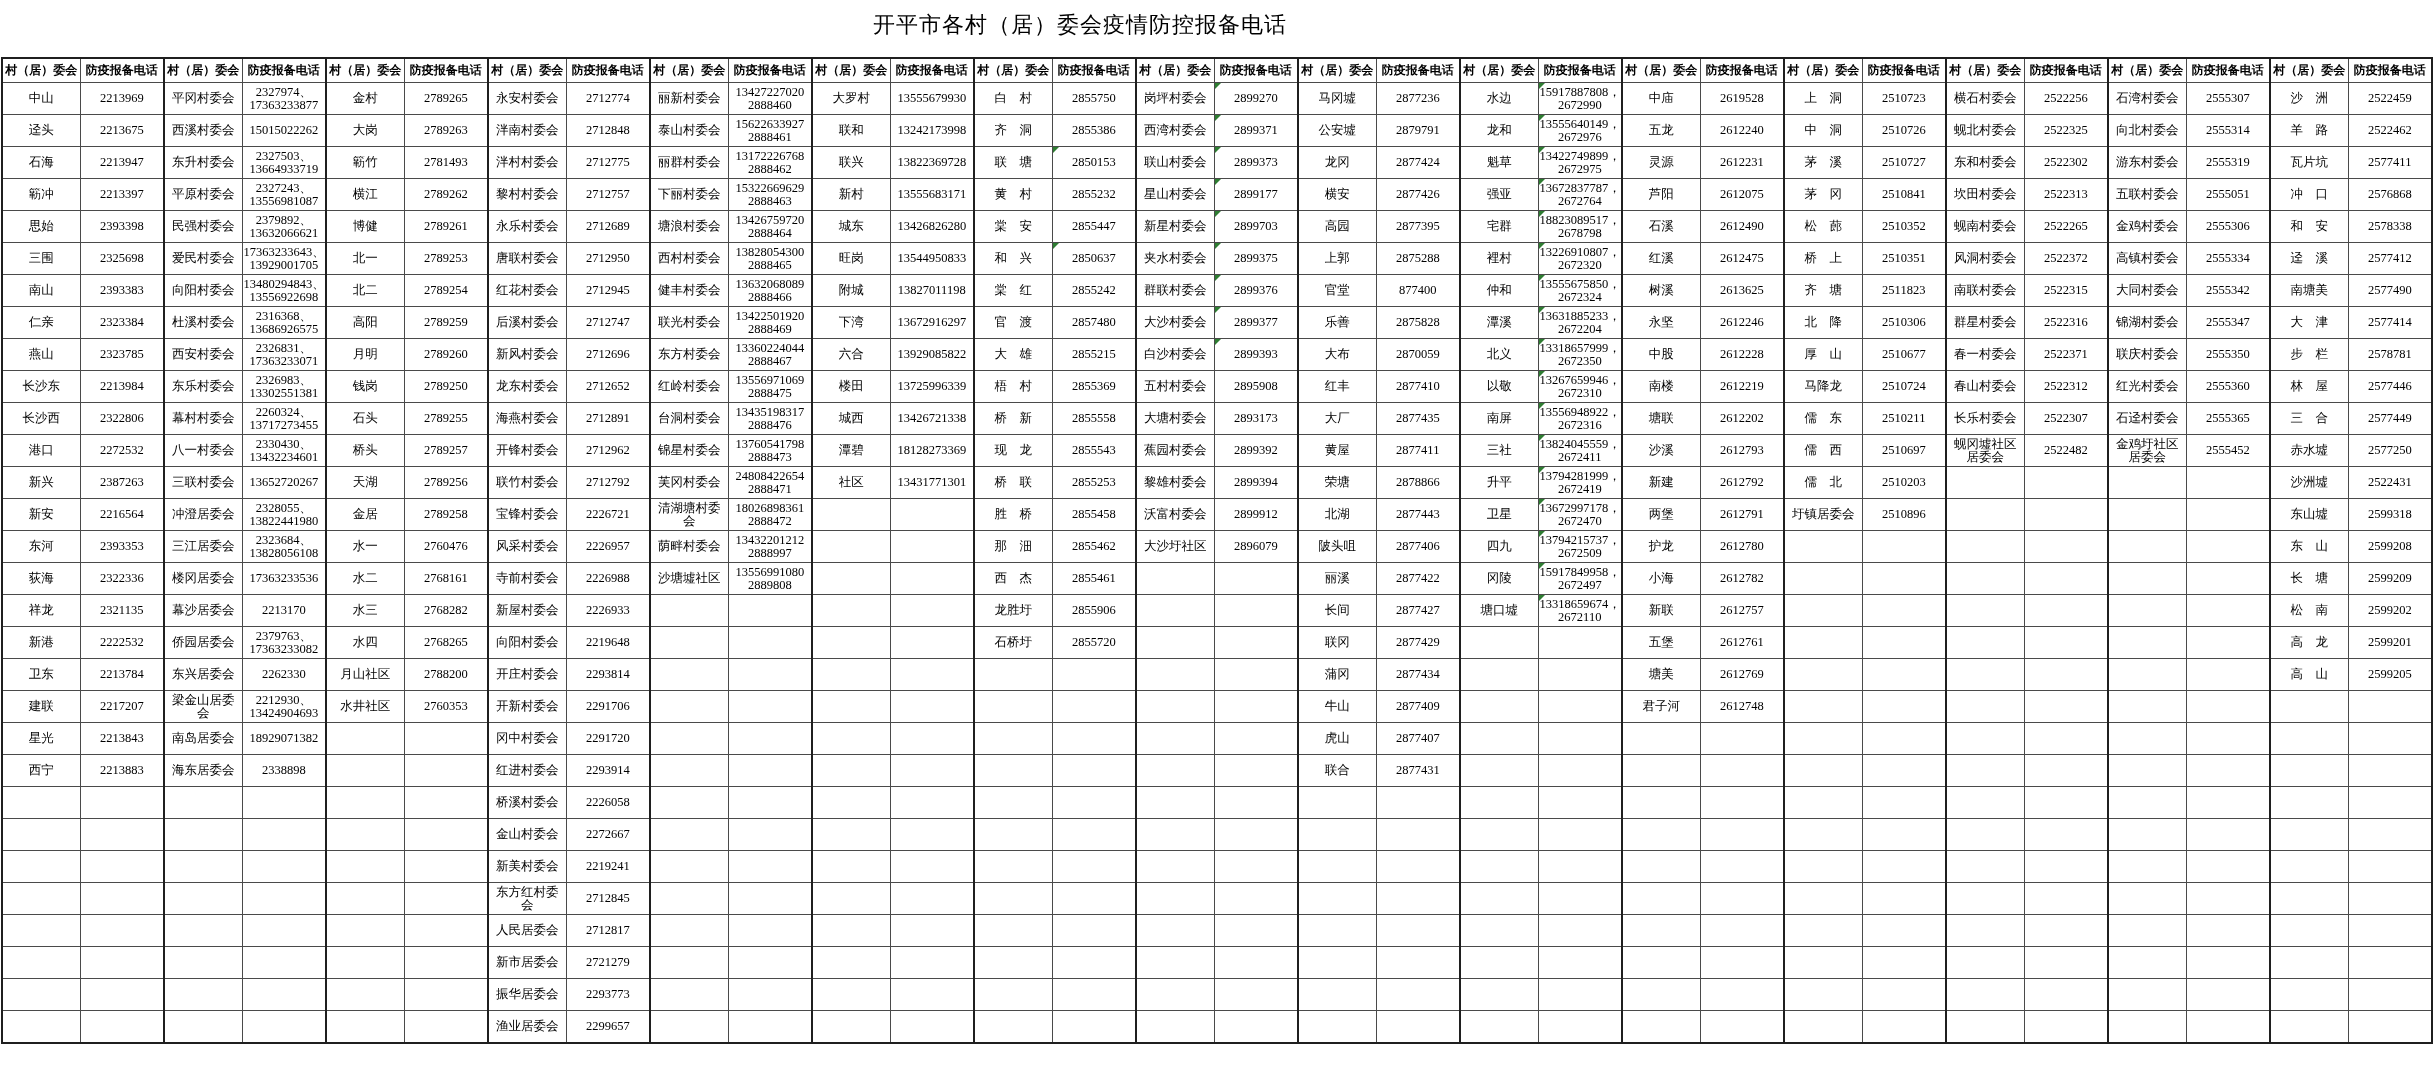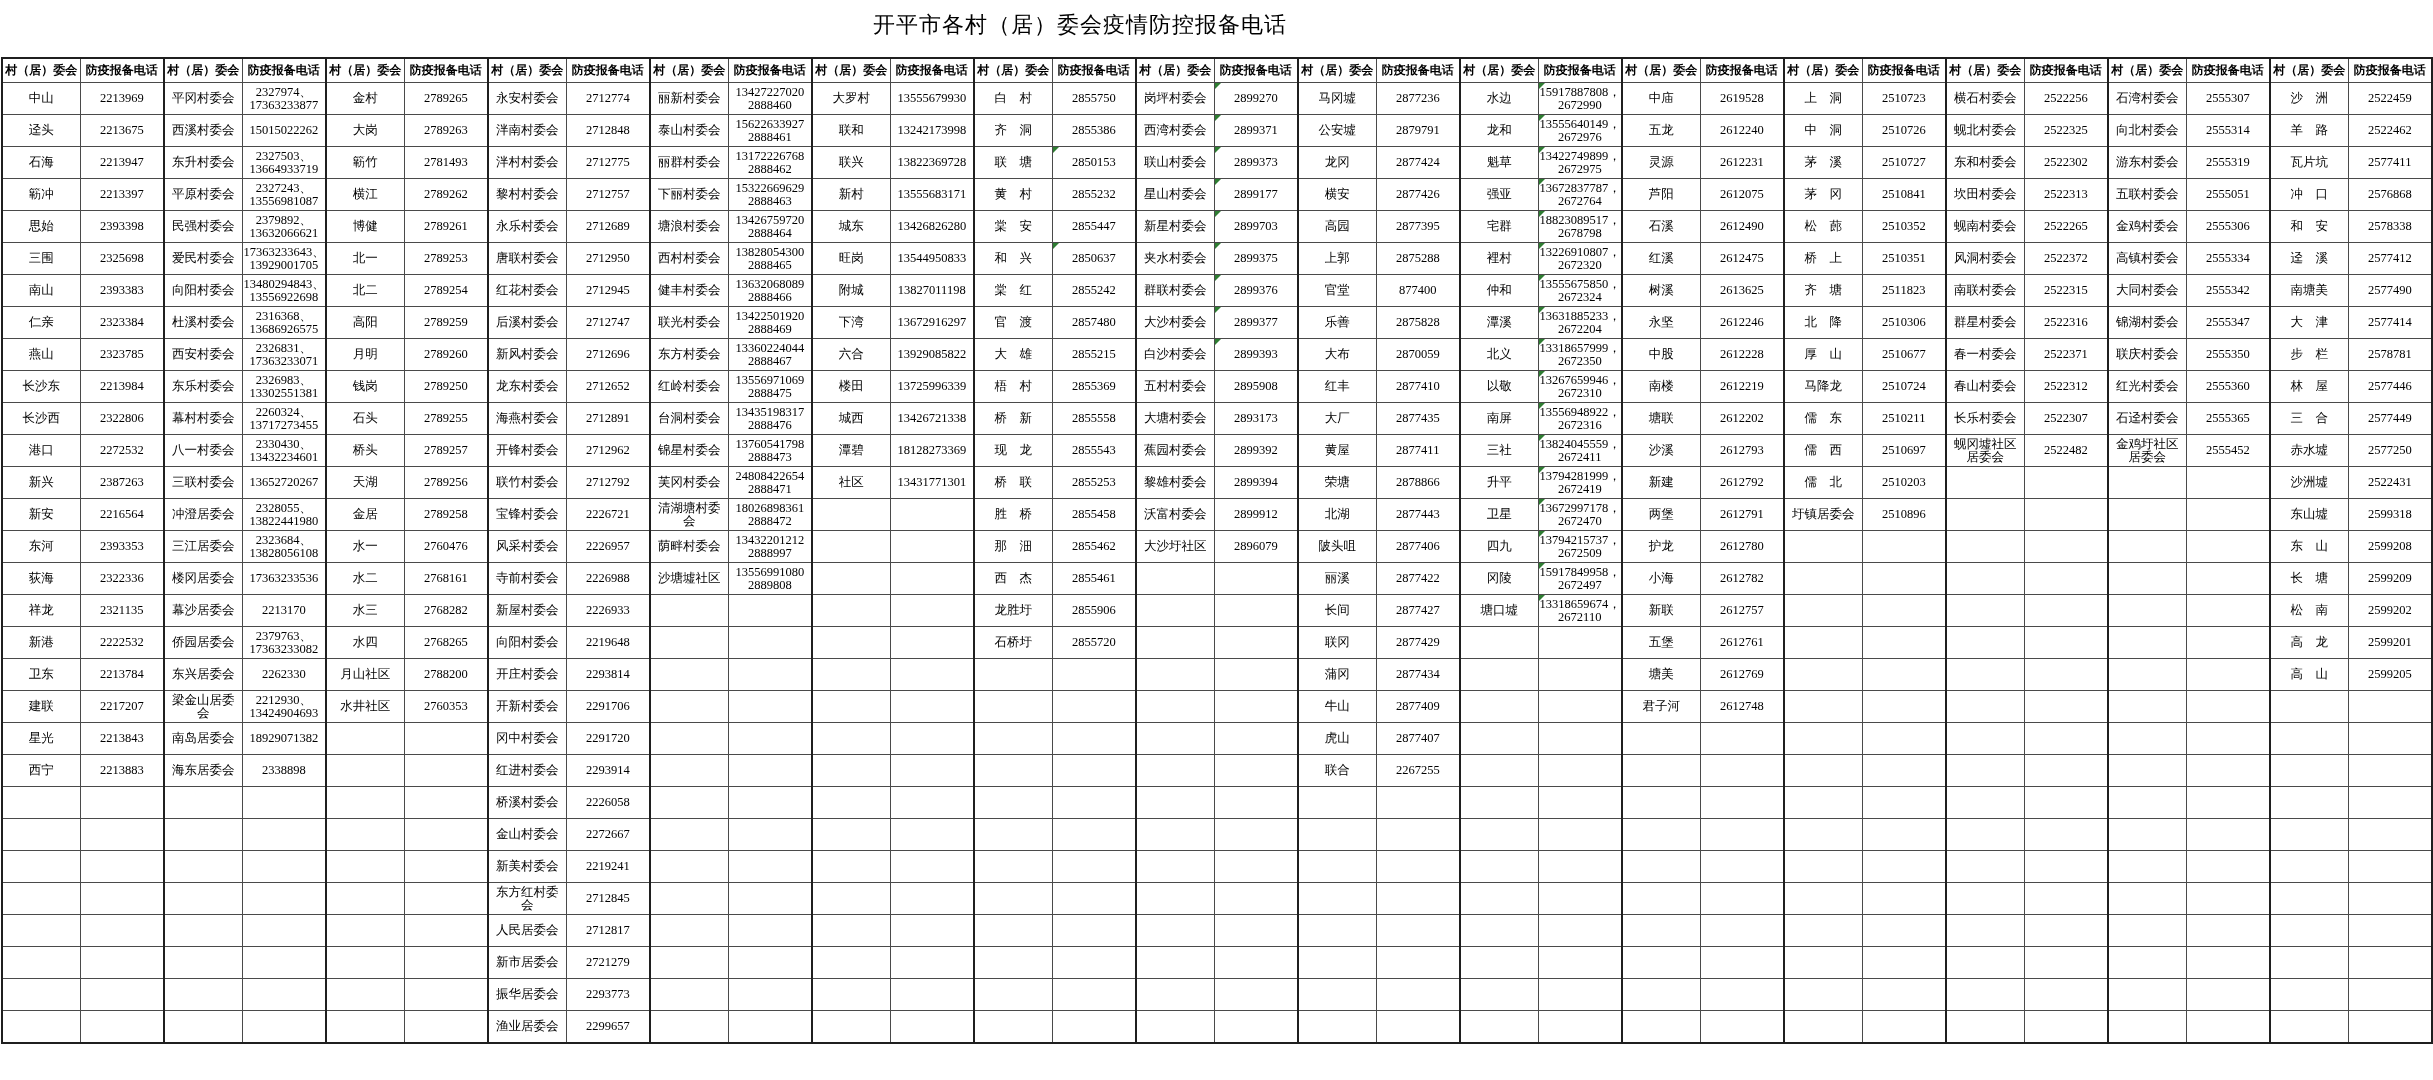--- a/index.html
+++ b/index.html
@@ -836,21 +836,21 @@
         <td class="phone">2293914</td>
         <td class="name sec"></td>
         <td class="phone"></td>
         <td class="name sec"></td>
         <td class="phone"></td>
         <td class="name sec"></td>
         <td class="phone"></td>
         <td class="name sec"></td>
         <td class="phone"></td>
         <td class="name sec">联合</td>
-        <td class="phone">2267255</td>
+        <td class="phone">2877431</td>
         <td class="name sec"></td>
         <td class="phone"></td>
         <td class="name sec"></td>
         <td class="phone"></td>
         <td class="name sec"></td>
         <td class="phone"></td>
         <td class="name sec"></td>
         <td class="phone"></td>
         <td class="name sec"></td>
         <td class="phone"></td>

